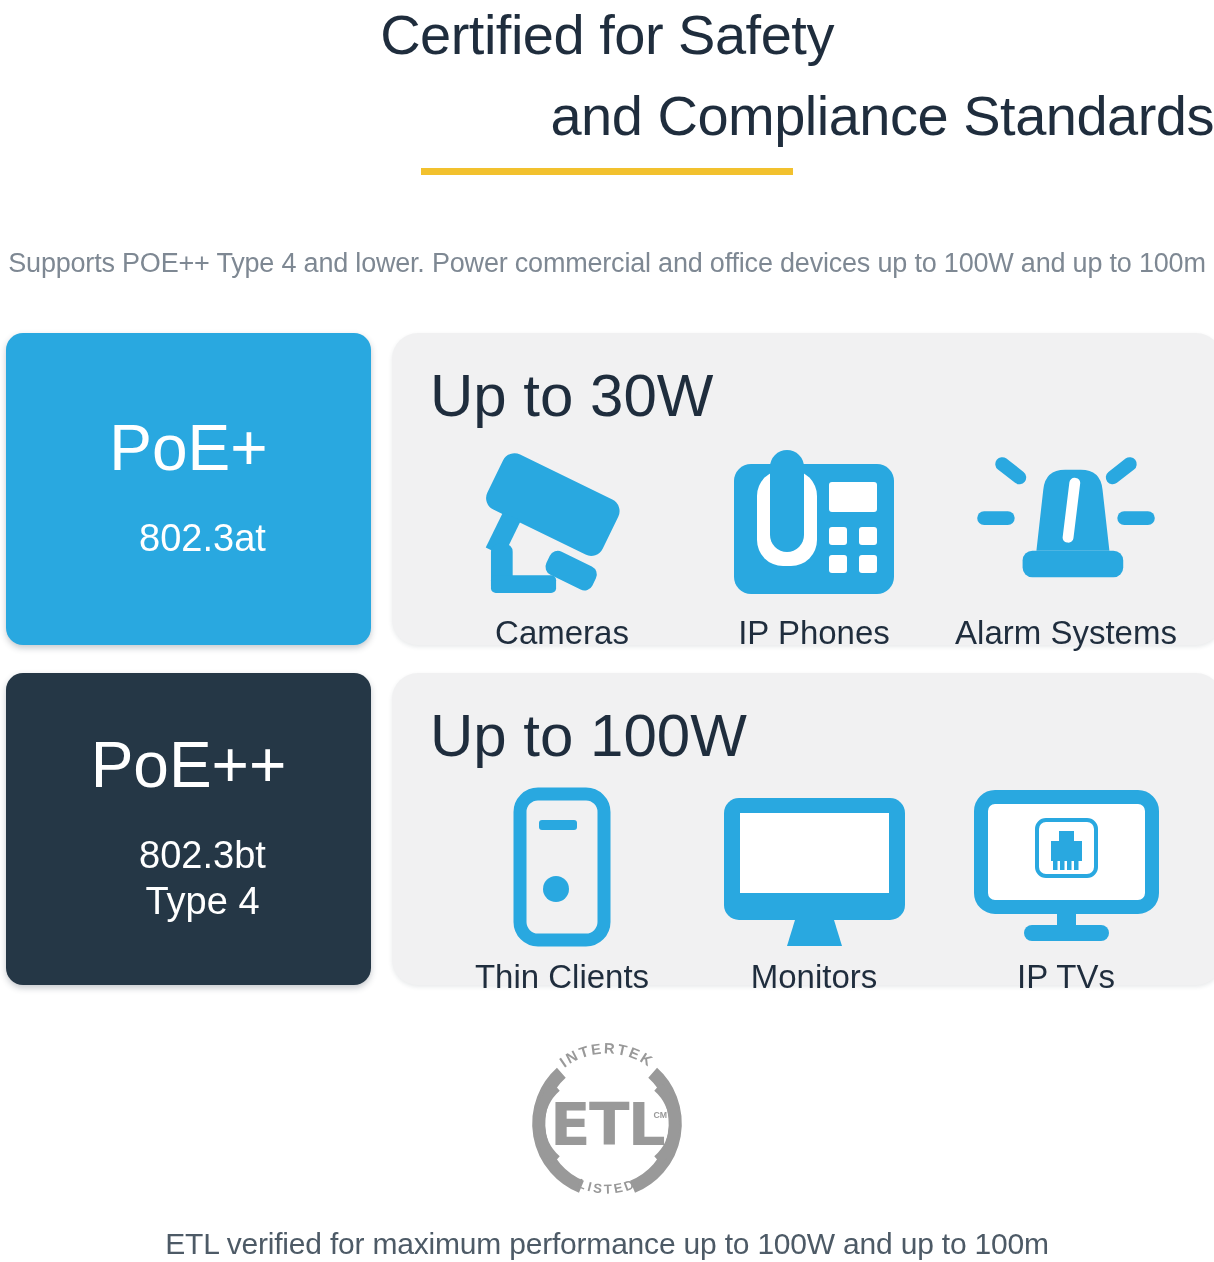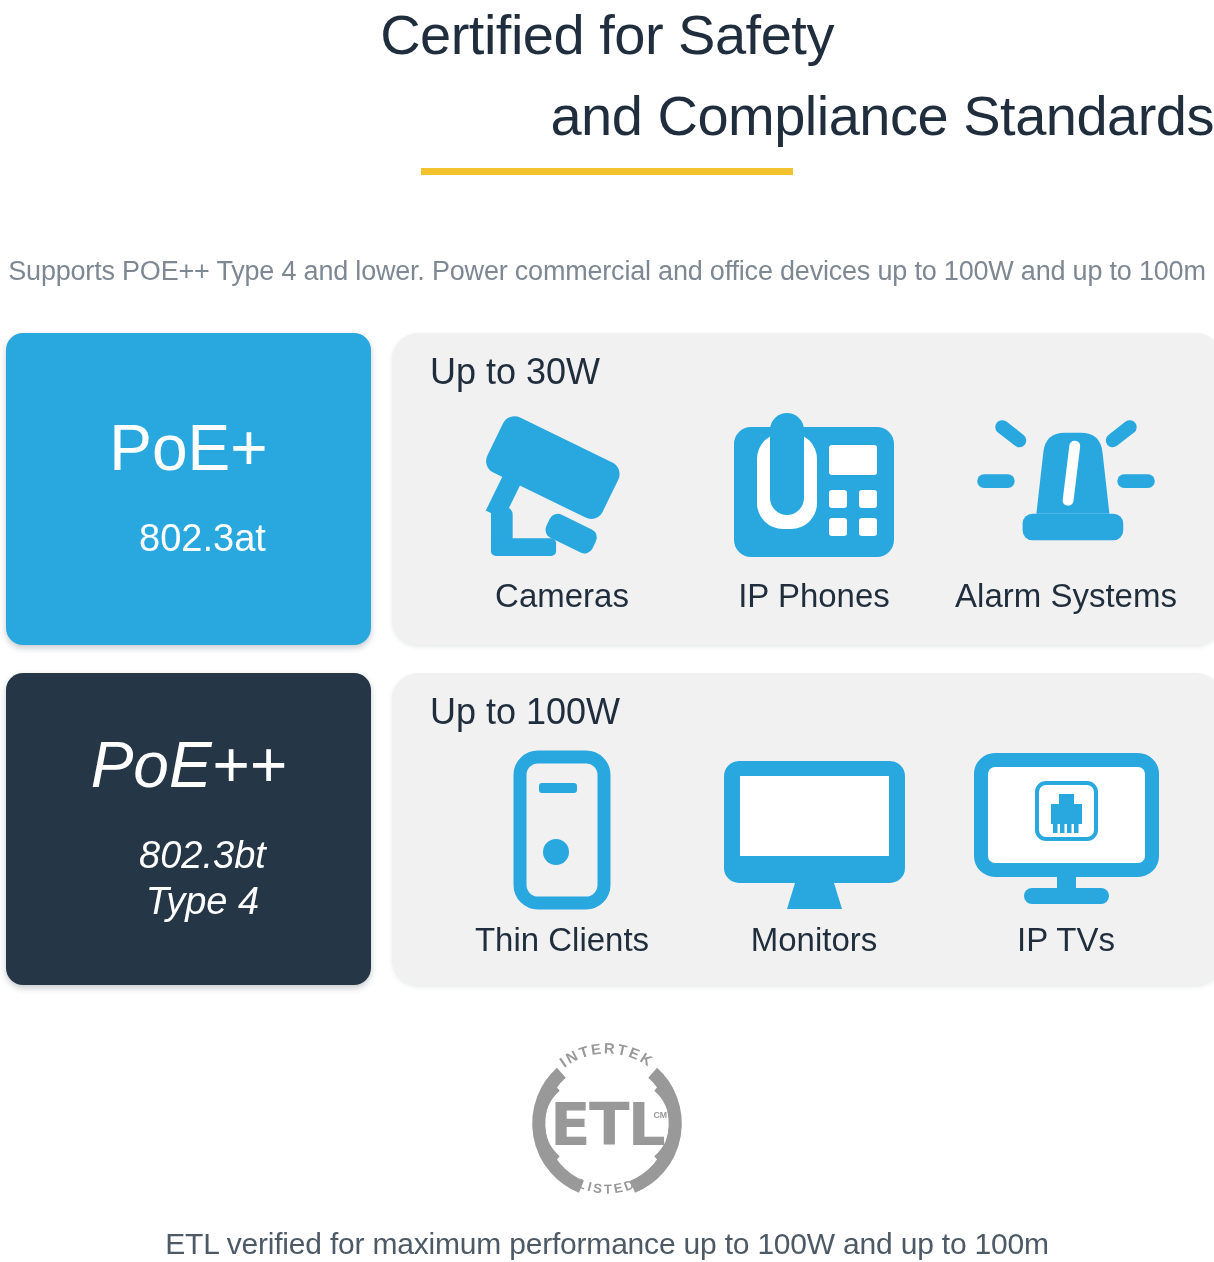--- a/index.html
+++ b/index.html
@@ -19,46 +19,46 @@
   .title2{
     position:absolute;top:83px;left:0;width:100%;text-align:right;
     font-size:56px;font-weight:400;color:var(--title-navy,#1F2D3D);
     letter-spacing:-0.5px;
   }
   .divider{
     position:absolute;top:168px;left:50%;transform:translateX(-50%);
     width:372px;height:7px;background:var(--yellow,#F2C12E);
   }
   .subtitle{
-    position:absolute;top:256px;left:0;width:100%;text-align:center;
+    position:absolute;top:248px;left:0;width:100%;text-align:center;
     font-size:27px;color:var(--subtitle-gray,#7E8893);letter-spacing:-0.2px;
     white-space:nowrap;
   }
 
   
   .row{position:absolute;left:6px;width:1200px;height:312px;display:flex;gap:21px;}
   .row1{top:333px;}
   .row2{top:673px;}
 
   .std-box{
     width:365px;flex:0 0 365px;border-radius:17px;display:flex;flex-direction:column;
     align-items:center;justify-content:center;color:#fff;gap:36px;
     box-shadow:0 3px 6px rgba(30,45,61,0.25);
   }
   .std-box.blue{background:var(--blue,#29A8E0);}
-  .std-box.navy{background:var(--navy,#253746);font-style:italic;}
+  .std-box.navy{background:var(--navy,#253746);}
   .std-name{font-size:64px;line-height:1;}
   .std-spec{font-size:38px;line-height:1.2;text-align:center;margin-left:28px;}
 
   .panel{
     flex:1;background:var(--panel-gray,#F1F1F2);border-radius:26px;
     box-sizing:border-box;padding:16px 24px 0 38px;
     box-shadow:0 2px 4px rgba(30,45,61,0.10);
   }
-  .panel-title{font-size:36px;color:var(--title-navy,#1F2D3D);margin-top:2px;}
+  .panel-title{font-size:60px;color:var(--title-navy,#1F2D3D);margin-top:12px;}
   .devices{display:flex;justify-content:space-between;margin-top:12px;padding:0 6px;}
   .device{display:flex;flex-direction:column;align-items:center;width:252px;}
   .icon-box{height:156px;display:flex;align-items:flex-end;justify-content:center;}
   .row2 .icon-box{height:166px;}
   .device-label{
     font-size:33px;color:var(--title-navy,#1F2D3D);margin-top:16px;white-space:nowrap;
   }
   .row2 .device-label{margin-top:10px;}
 
   

